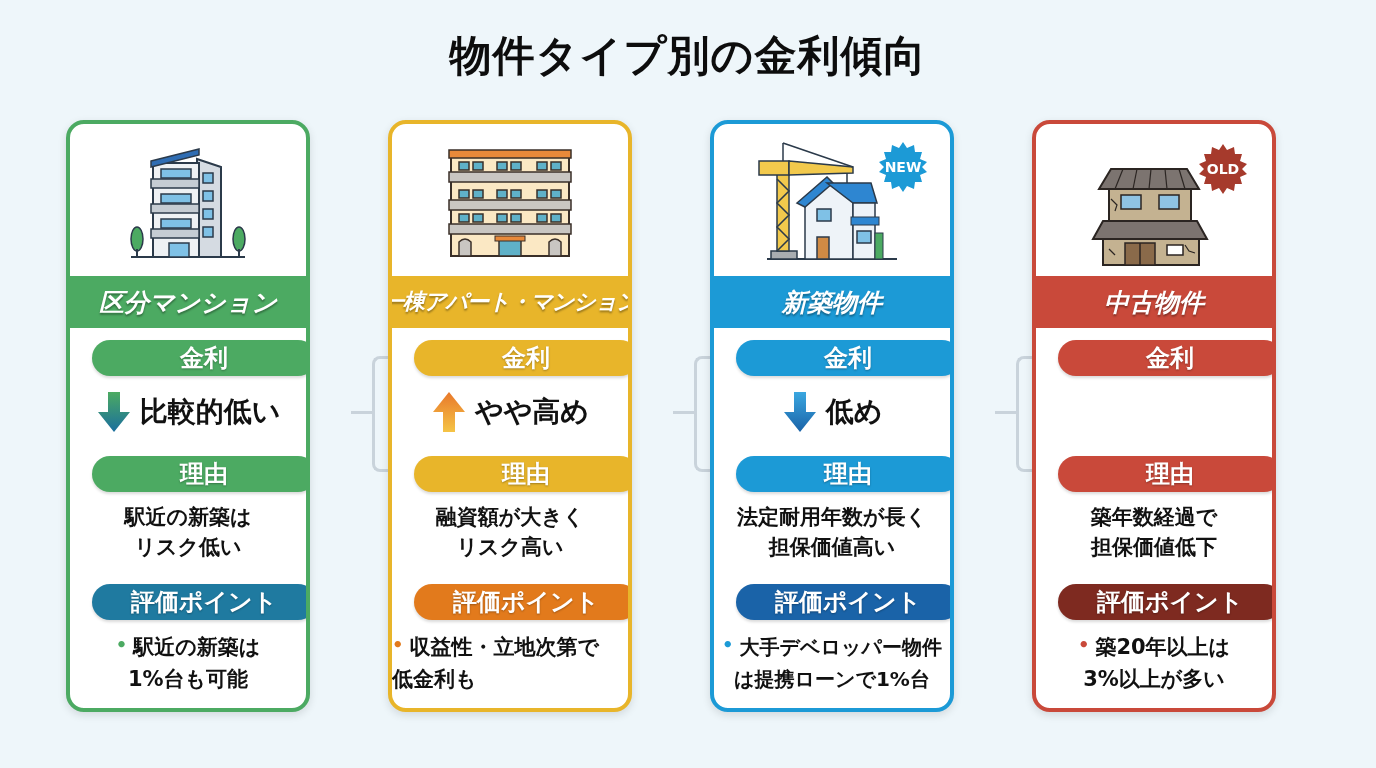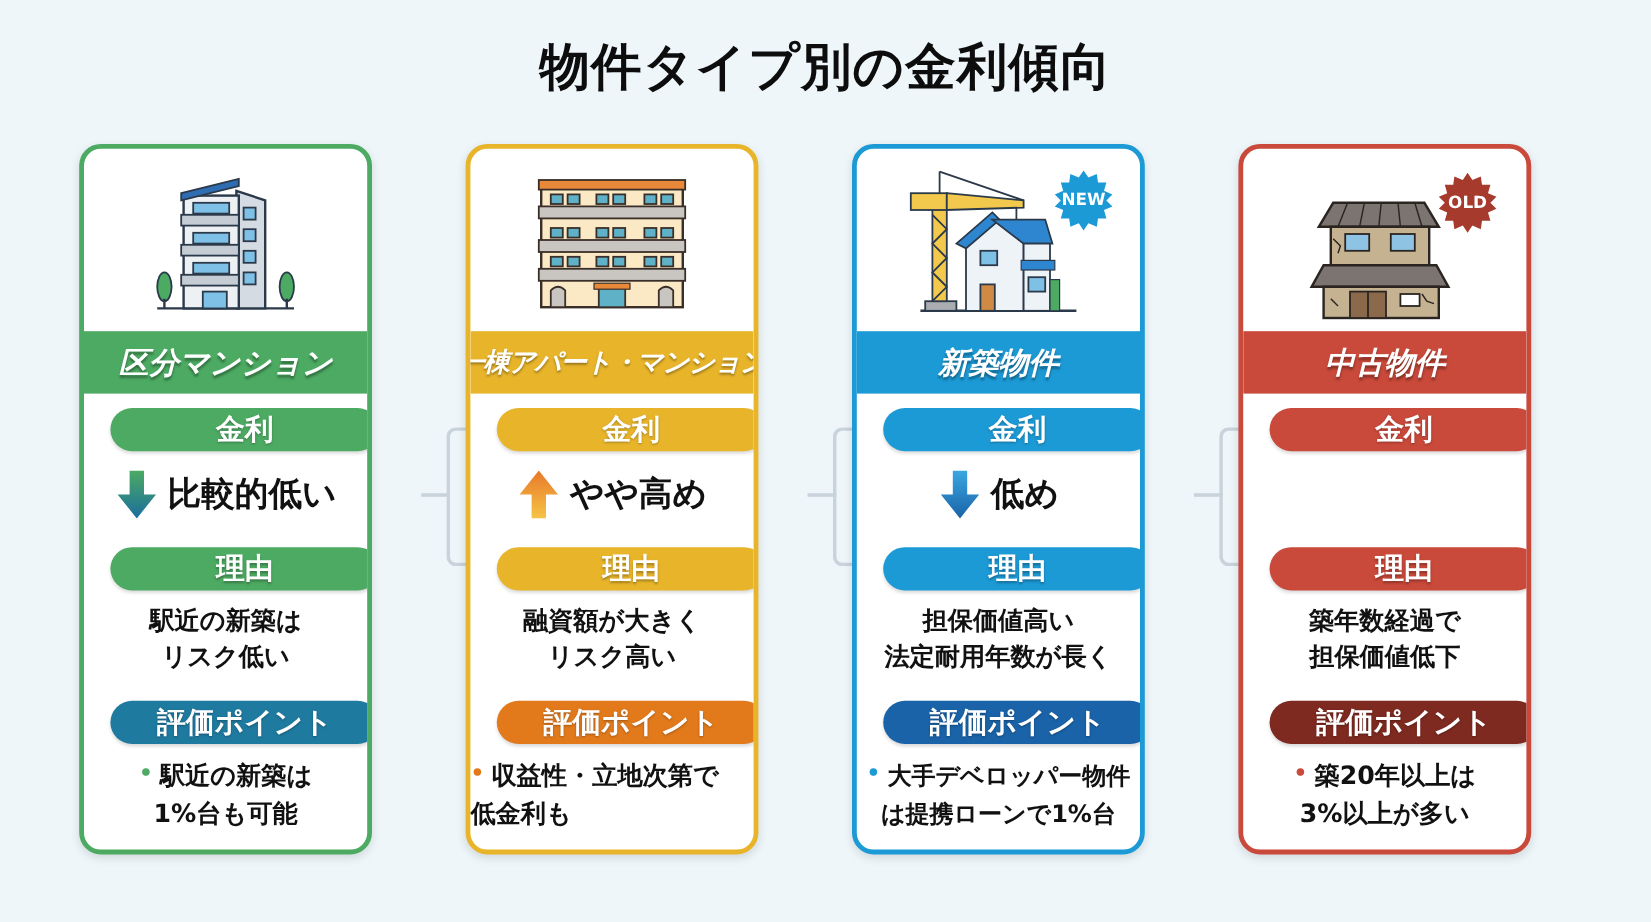--- a/index.html
+++ b/index.html
@@ -229,22 +229,22 @@
             <stop offset="0" stop-color="#3aa7e0"></stop>
             <stop offset="1" stop-color="#1a63a8"></stop>
           </linearGradient>
         </defs>
       <polygon points="12,0 24,0 24,20 34,20 18,40 2,20 12,20" fill="url(#g3)"></polygon>
     </svg>
     <span>低め</span>
   </div>
   <div class="pill p2" style="background:#1c9ad6;">理由</div>
   <div class="reason">
+    <div>法定耐用年数が長く</div>
     <div>担保価値高い</div>
-    <div>法定耐用年数が長く</div>
   </div>
   <div class="pill p3" style="background:#1a63a8;">評価ポイント</div>
   <div class="point" style="font-size:20px;">
     <div><span class="bullet" style="color:#1c9ad6;">•</span><span>大手デベロッパー物件</span></div>
     <div>は提携ローンで1%台</div>
   </div>
 </div>
 
 <div class="card" style="left:1032px; border-color:#c9493a;">
   <div class="illus">

